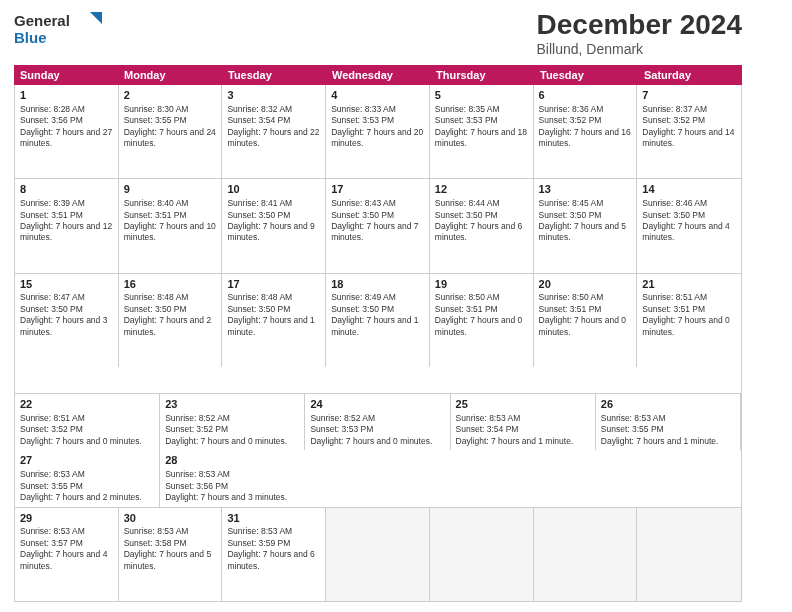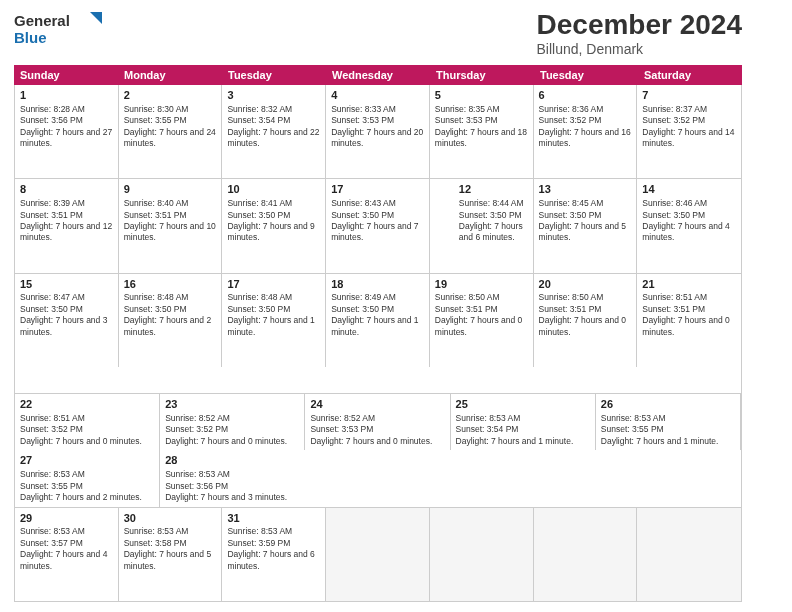--- a/index.html
+++ b/index.html
@@ -189,21 +189,21 @@
           <span>Sunrise: 8:41 AM</span><br>
           <span>Sunset: 3:50 PM</span><br>
           <span>Daylight: 7 hours and 9 minutes.</span>
         </div>
           <div class="cal-cell" style="border-right: 1px solid rgb(204, 204, 204);">
           <span class="day-num">17</span>
           <span>Sunrise: 8:43 AM</span><br>
           <span>Sunset: 3:50 PM</span><br>
           <span>Daylight: 7 hours and 7 minutes.</span>
         </div>
-          <div class="cal-cell" style="border-right: 1px solid rgb(204, 204, 204); margin-left: 24px;">
+          <div class="cal-cell" style="border-right: 1px solid rgb(204, 204, 204);">
           <span class="day-num">12</span>
           <span>Sunrise: 8:44 AM</span><br>
           <span>Sunset: 3:50 PM</span><br>
           <span>Daylight: 7 hours and 6 minutes.</span>
         </div>
           <div class="cal-cell" style="border-right: 1px solid rgb(204, 204, 204);">
           <span class="day-num">13</span>
           <span>Sunrise: 8:45 AM</span><br>
           <span>Sunset: 3:50 PM</span><br>
           <span>Daylight: 7 hours and 5 minutes.</span>

